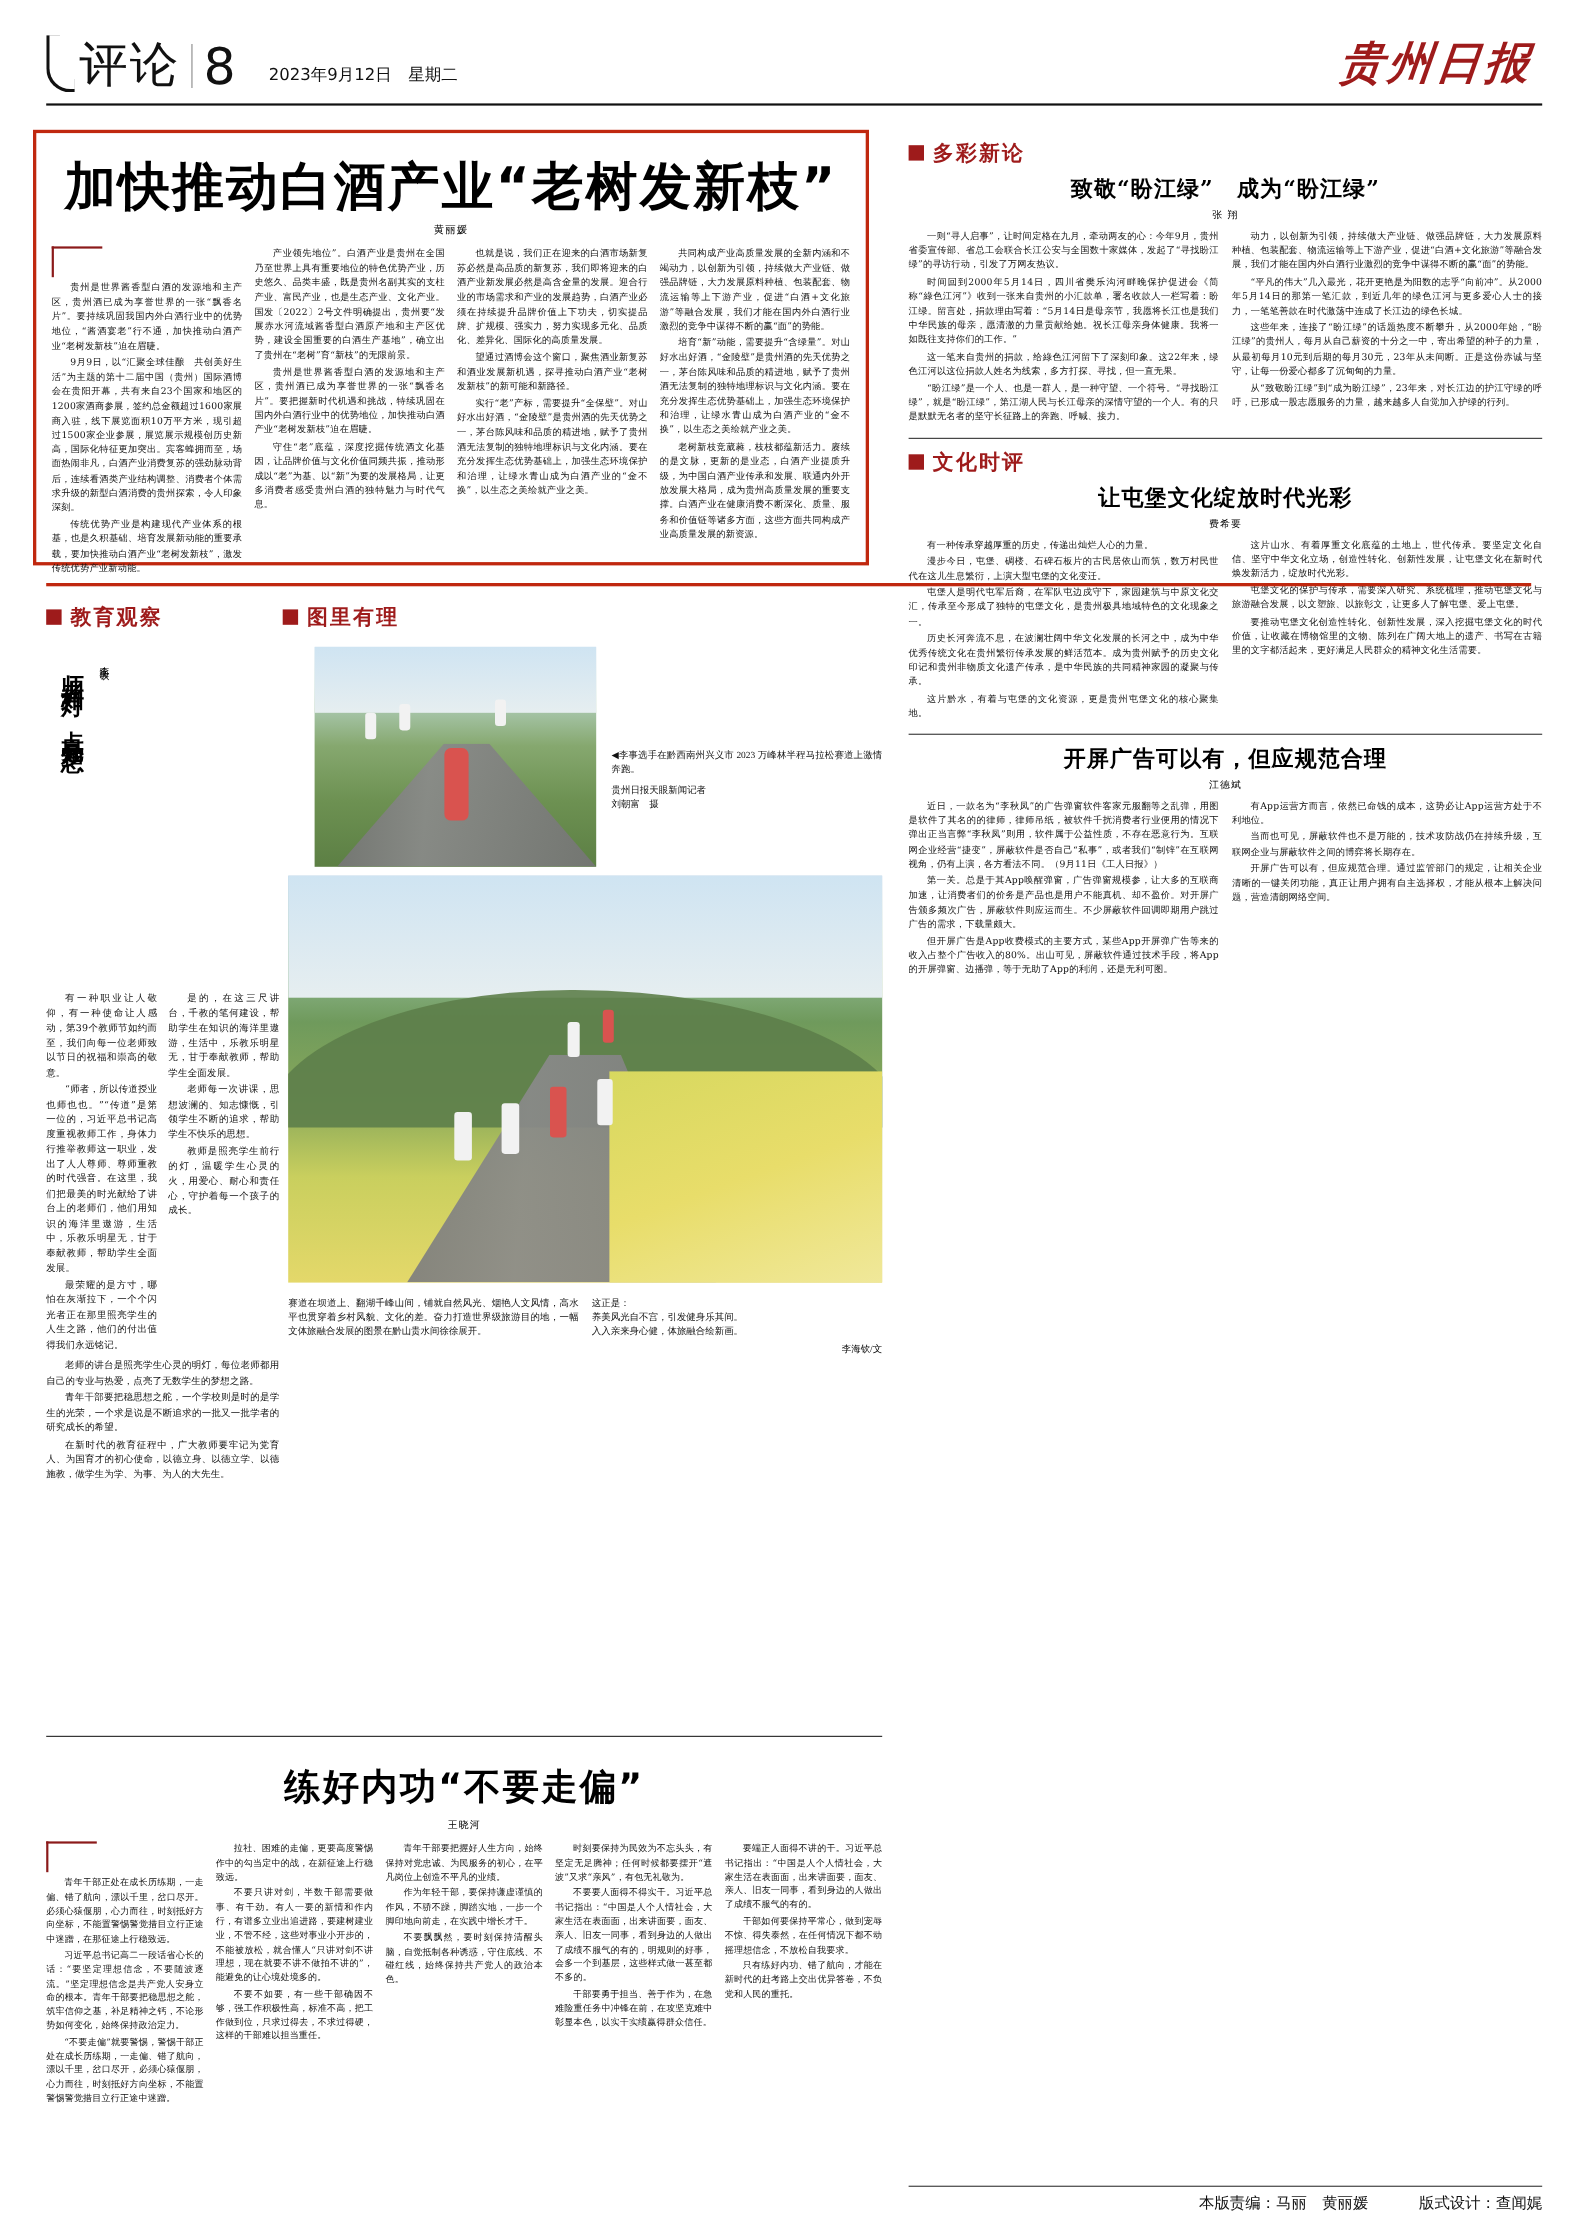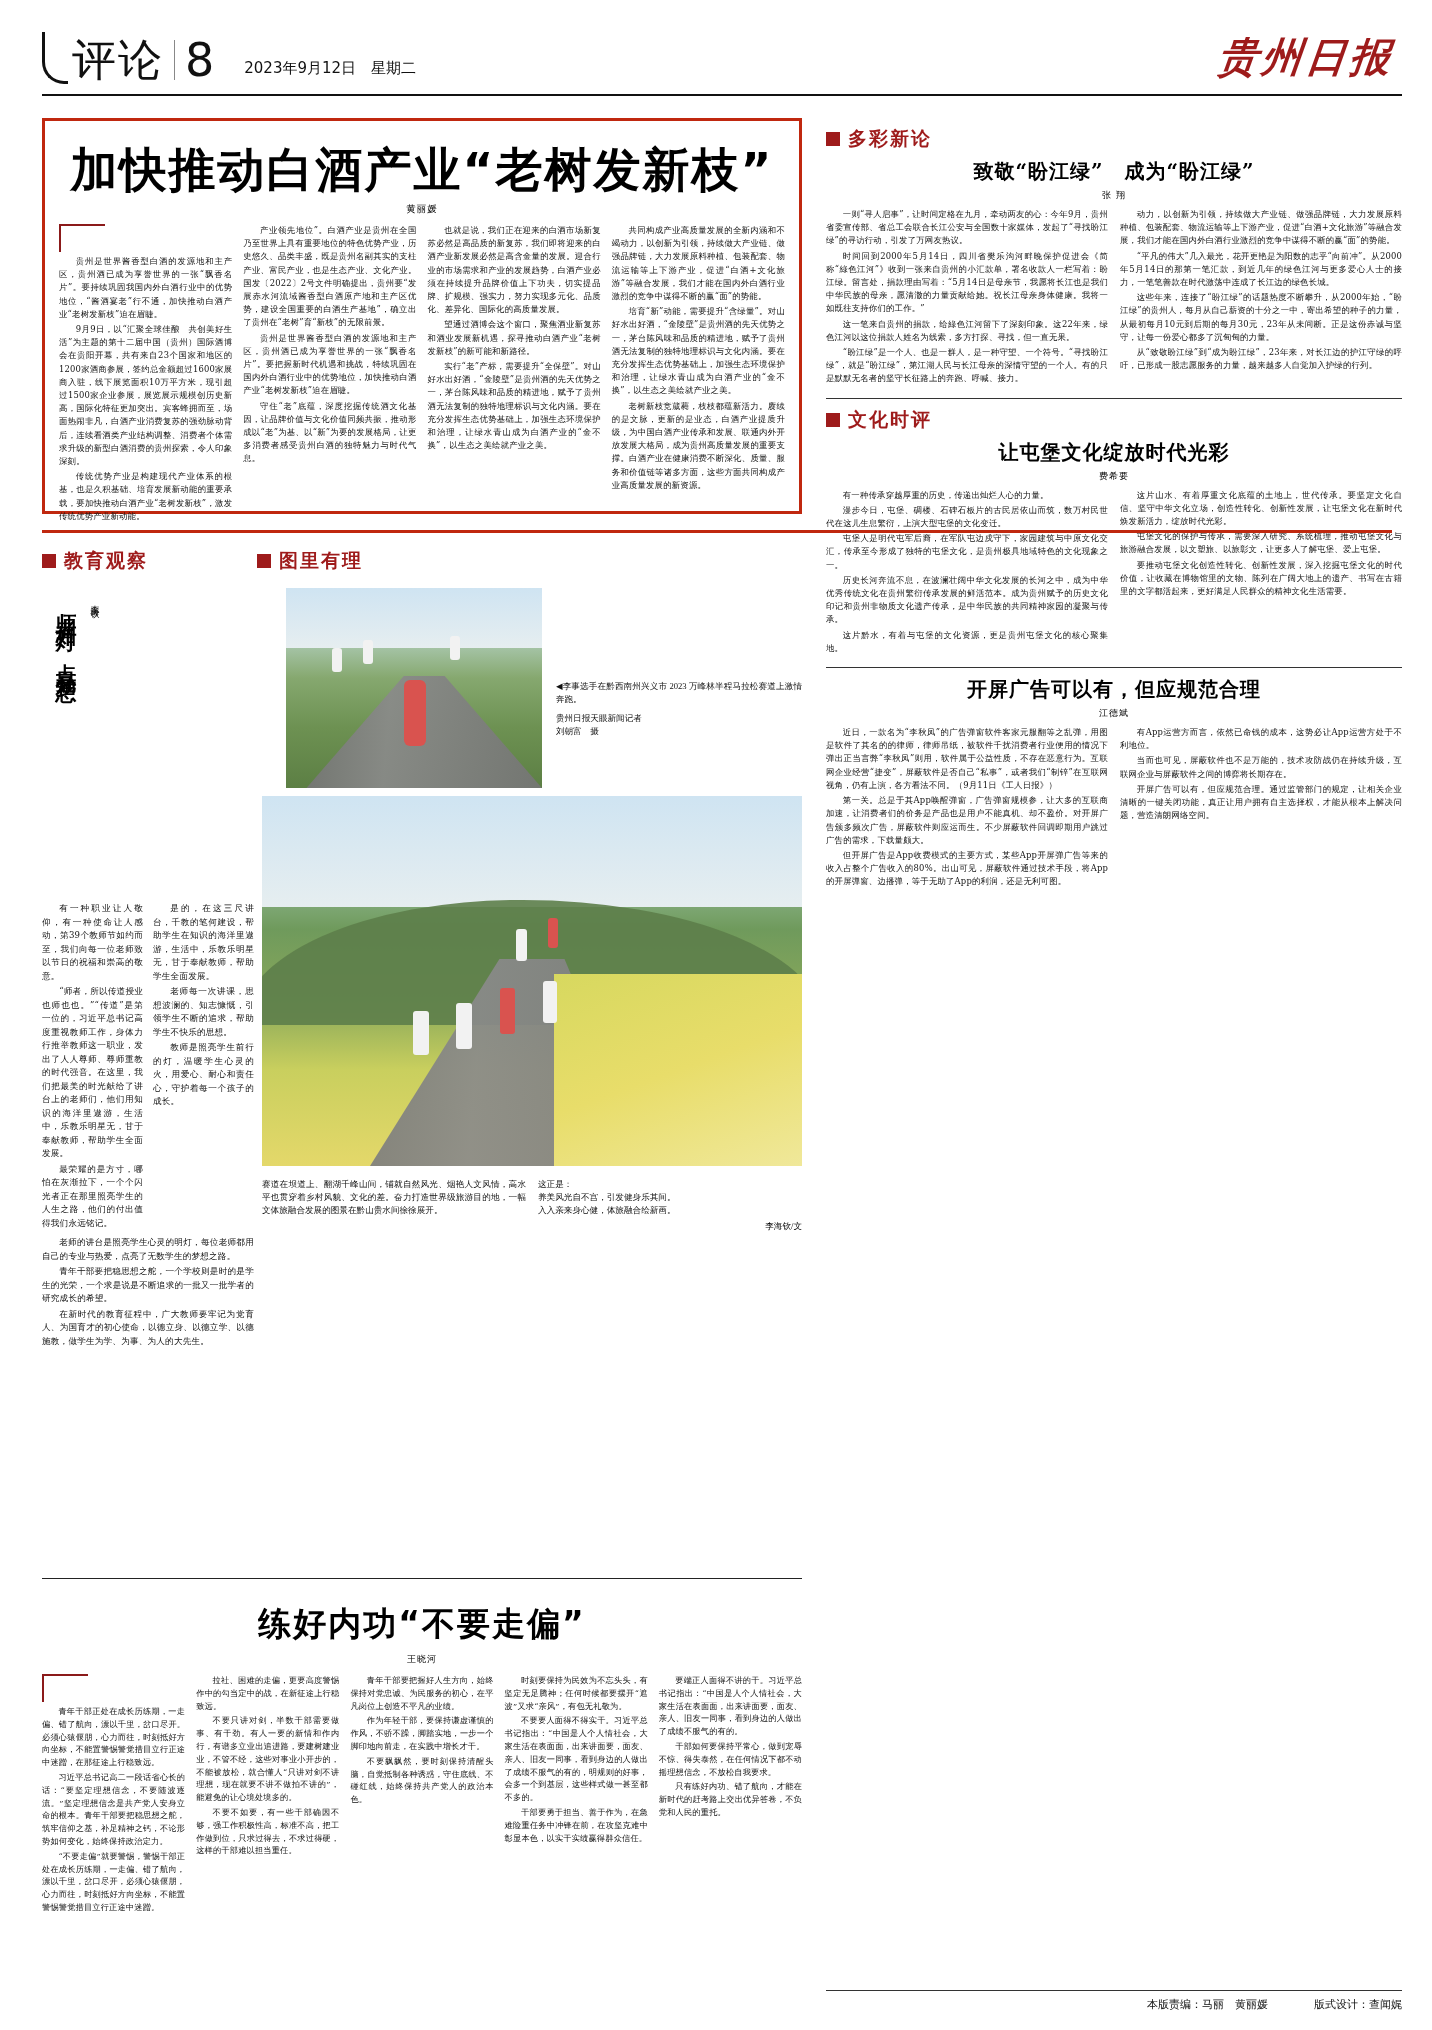--- a/index.html
+++ b/index.html
@@ -58,21 +58,21 @@
     font-family:"DejaVu Serif","Liberation Serif",serif;
     font-weight:bold; font-size:20px; text-align:center; letter-spacing:1px; margin:6px 0 4px 0;
   }
   .art-byline {
     font-family:"DejaVu Serif","Liberation Serif",serif;
     font-size:9px; text-align:center; margin-bottom:6px; letter-spacing:1px;
   }
 
   
   .lead-box {
-    position:absolute; left:42px; top:118px; width:760px; height:396px;
+    position:absolute; left:30px; top:118px; width:760px; height:396px;
     border:3px solid #c0280f; padding:10px 14px 8px 14px; background:#fff;
   }
   .lead-headline {
     font-family:"DejaVu Sans","Liberation Sans",sans-serif;
     font-weight:bold; font-size:47px; text-align:center; letter-spacing:2px;
     line-height:58px; margin:10px 0 4px 0; color:#000;
   }
   .lead-byline { font-size:9.5px; text-align:center; margin-bottom:8px; letter-spacing:1px; }
   .lead-cols { display:flex; gap:11px; }
   .lead-cols > div { flex:1; }
@@ -136,21 +136,21 @@
     font-weight:bold; font-size:33px; text-align:center; letter-spacing:2px; margin:6px 0 6px 0;
   }
   .bot-byline { font-size:9px; text-align:center; margin-bottom:8px; letter-spacing:1px; }
   .bot-cols { display:flex; gap:11px; }
   .bot-cols > div { flex:1; }
   .bot-cols .col-text { font-size:8.2px; line-height:12.8px; }
 
   .footer {
     position:absolute; left:826px; right:30px; bottom:18px;
     display:flex; justify-content:flex-end; gap:46px;
-    font-size:11px; color:#111; padding-top:6px; border-top:1px solid #333;
+    font-size:14px; color:#111; padding-top:6px; border-top:1px solid #333;
   }
 
   
   .road { position:absolute; left:0; right:0; bottom:0; height:56%;
           background:linear-gradient(95deg,#6e6e6e 0%,#8a8a8a 40%,#757575 100%);
           clip-path:polygon(8% 100%, 46% 0, 62% 0, 100% 100%); opacity:.92; }
   .runner { position:absolute; width:10px; height:24px; background:#ddd; border-radius:3px; }
   .runner.r { background:#d9534f; }
   .runner.w { background:#f2f2f2; }
   .sky { position:absolute; left:0; top:0; right:0; height:30%;

